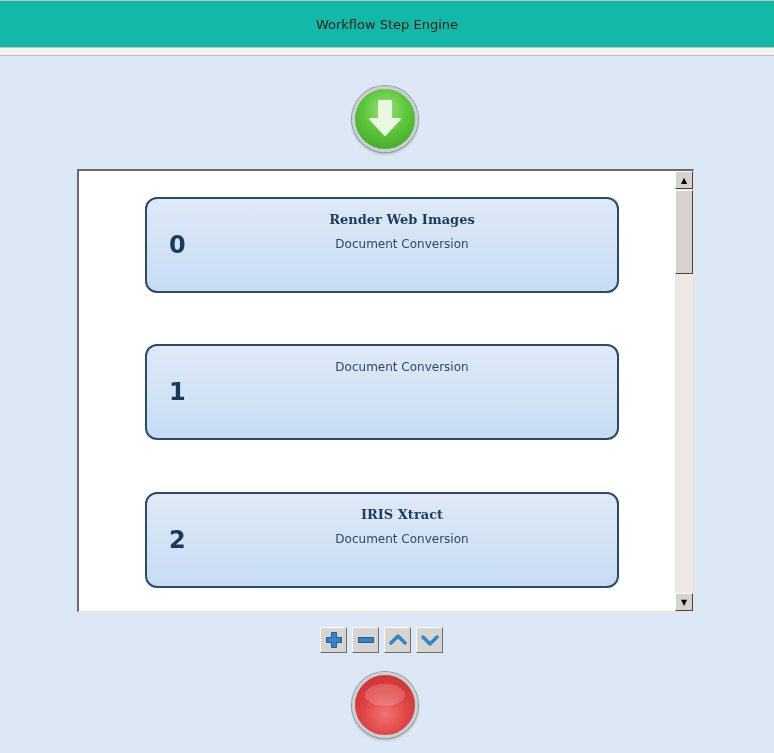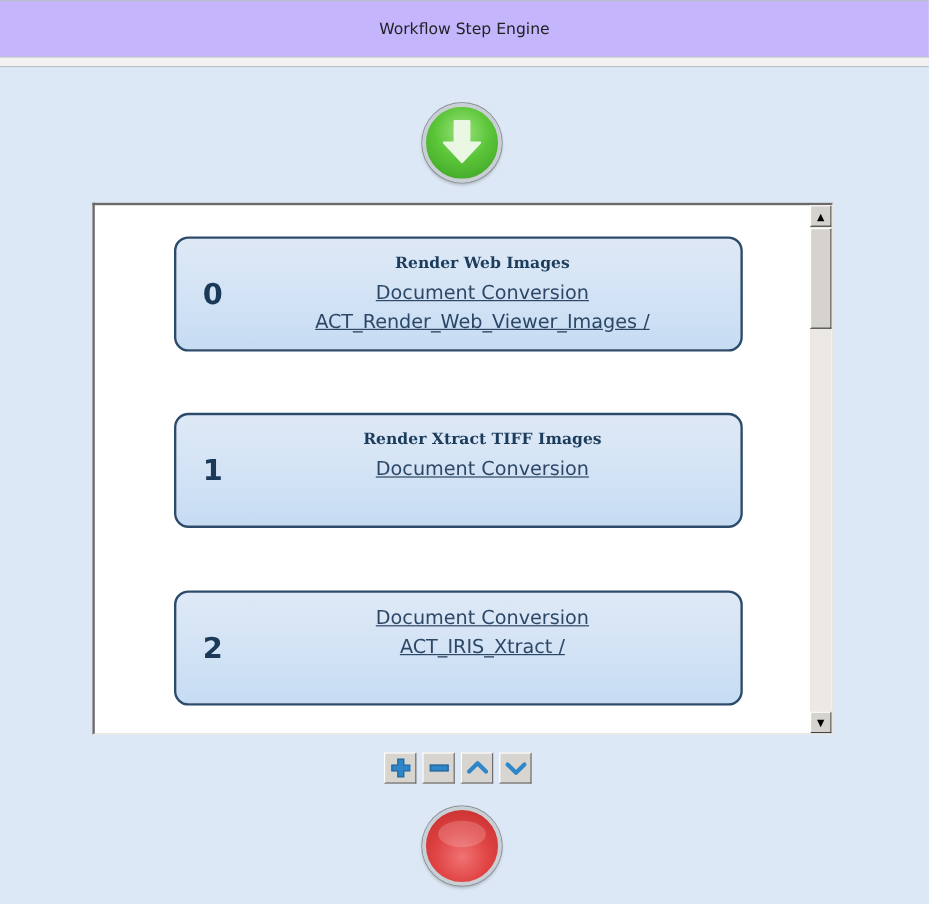--- a/index.html
+++ b/index.html
@@ -4,21 +4,21 @@
 <style>
   html, body { margin: 0; padding: 0; }
   body {
     width: 774px; height: 753px; overflow: hidden;
     background: #dce8f5;
     font-family: "DejaVu Sans", sans-serif;
     position: relative;
   }
   .titlebar {
     position: absolute; left: 0; top: 0; width: 774px; height: 48px;
-    background: #c4b5fd;
+    background: #14b8a6;
     border-top: 1px solid #b9bfc8;
     border-bottom: 1px solid #b9bfc8;
     box-sizing: border-box;
     display: flex; align-items: center; justify-content: center;
     font-size: 13px; color: #222;
   }
   .sep {
     position: absolute; left: 0; top: 48px; width: 774px; height: 8px;
     background: #f3f2f0;
     border-bottom: 1px solid #b9bfc8;
@@ -87,21 +87,21 @@
     font-size: 24px; font-weight: bold; color: #1b3a5a;
   }
   .step-body {
     position: absolute; left: 0; right: 0; top: 10px;
     text-align: center; color: #1c3c5c; padding-left: 40px;
   }
   .step-title {
     font-family: "DejaVu Serif", serif; font-weight: bold; font-size: 13px;
     height: 24px; line-height: 22px;
   }
-  .step-line { font-size: 16px; height: 24px; line-height: 22px; color: #2d4866; text-decoration: underline; }
+  .step-line { font-size: 12px; height: 24px; line-height: 22px; color: #2d4866; }
 
   .toolbar {
     position: absolute; left: 320px; top: 627px; height: 26px;
     display: flex; gap: 5px;
   }
   .tool-btn {
     width: 27px; height: 26px; box-sizing: border-box;
     background: #d8d5d0;
     border-top: 1px solid #fff; border-left: 1px solid #fff;
     border-right: 1px solid #6d6d6d; border-bottom: 1px solid #6d6d6d;
@@ -122,37 +122,35 @@
     <path d="M24 12 L36 12 L36 30 L45 30 L30 46 L15 30 L24 30 Z" fill="#e9f7e3" stroke="#e9f7e3" stroke-width="2" stroke-linejoin="round"></path>
   </svg>
 </div>
 
 <div class="list-frame">
   <div class="step-card" style="top:26px;">
     <div class="step-index">0</div>
     <div class="step-body">
       <div class="step-title">Render Web Images</div>
       <div class="step-line">Document Conversion</div>
-      <div class="step-line">ACT_Render_Web_Viewer_Images /</div>
     </div>
   </div>
 
   <div class="step-card" style="top:173px;">
     <div class="step-index">1</div>
     <div class="step-body">
-      <div class="step-title">Render Xtract TIFF Images</div>
       <div class="step-line">Document Conversion</div>
     </div>
   </div>
 
   <div class="step-card" style="top:321px;">
     <div class="step-index">2</div>
     <div class="step-body">
+      <div class="step-title">IRIS Xtract</div>
       <div class="step-line">Document Conversion</div>
-      <div class="step-line">ACT_IRIS_Xtract /</div>
     </div>
   </div>
 
   <div class="scrollbar">
     <div class="sb-btn sb-up">
       <span>▲</span>
     </div>
     <div class="sb-thumb"></div>
     <div class="sb-btn sb-down">
       <span>▼</span>

